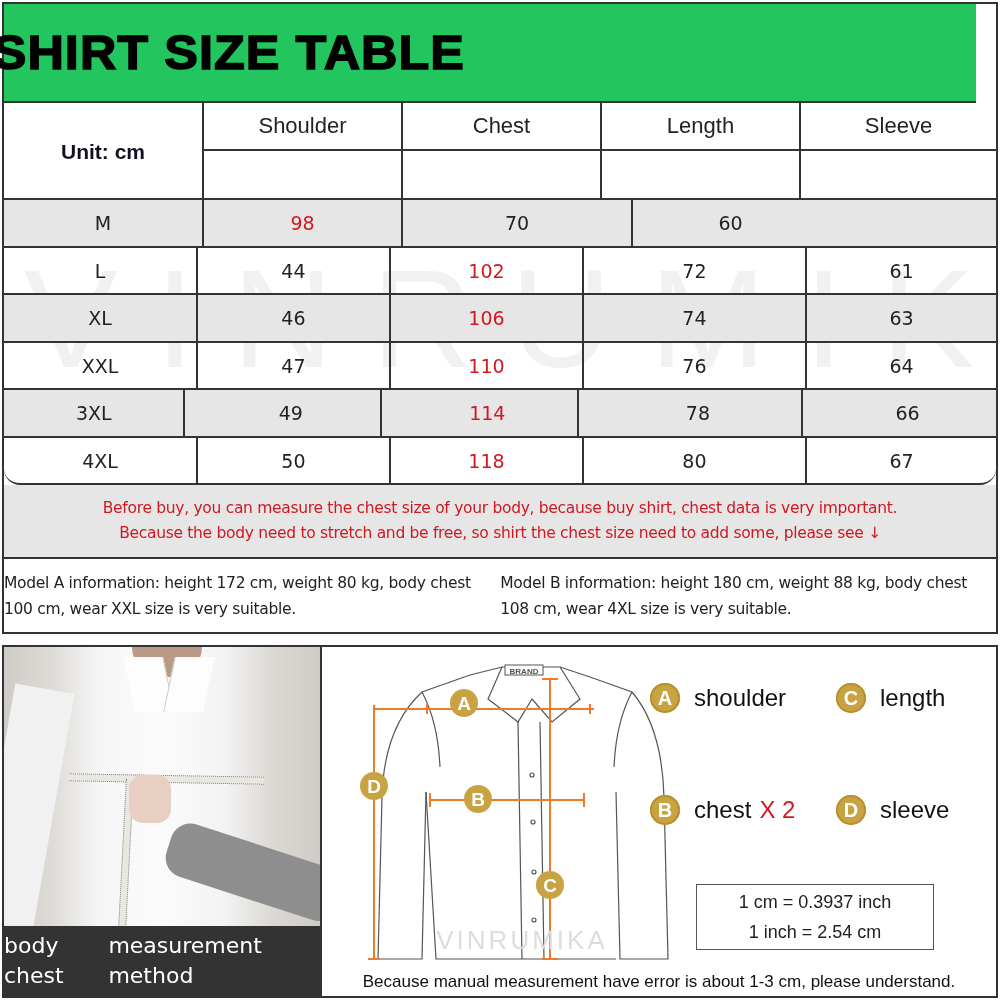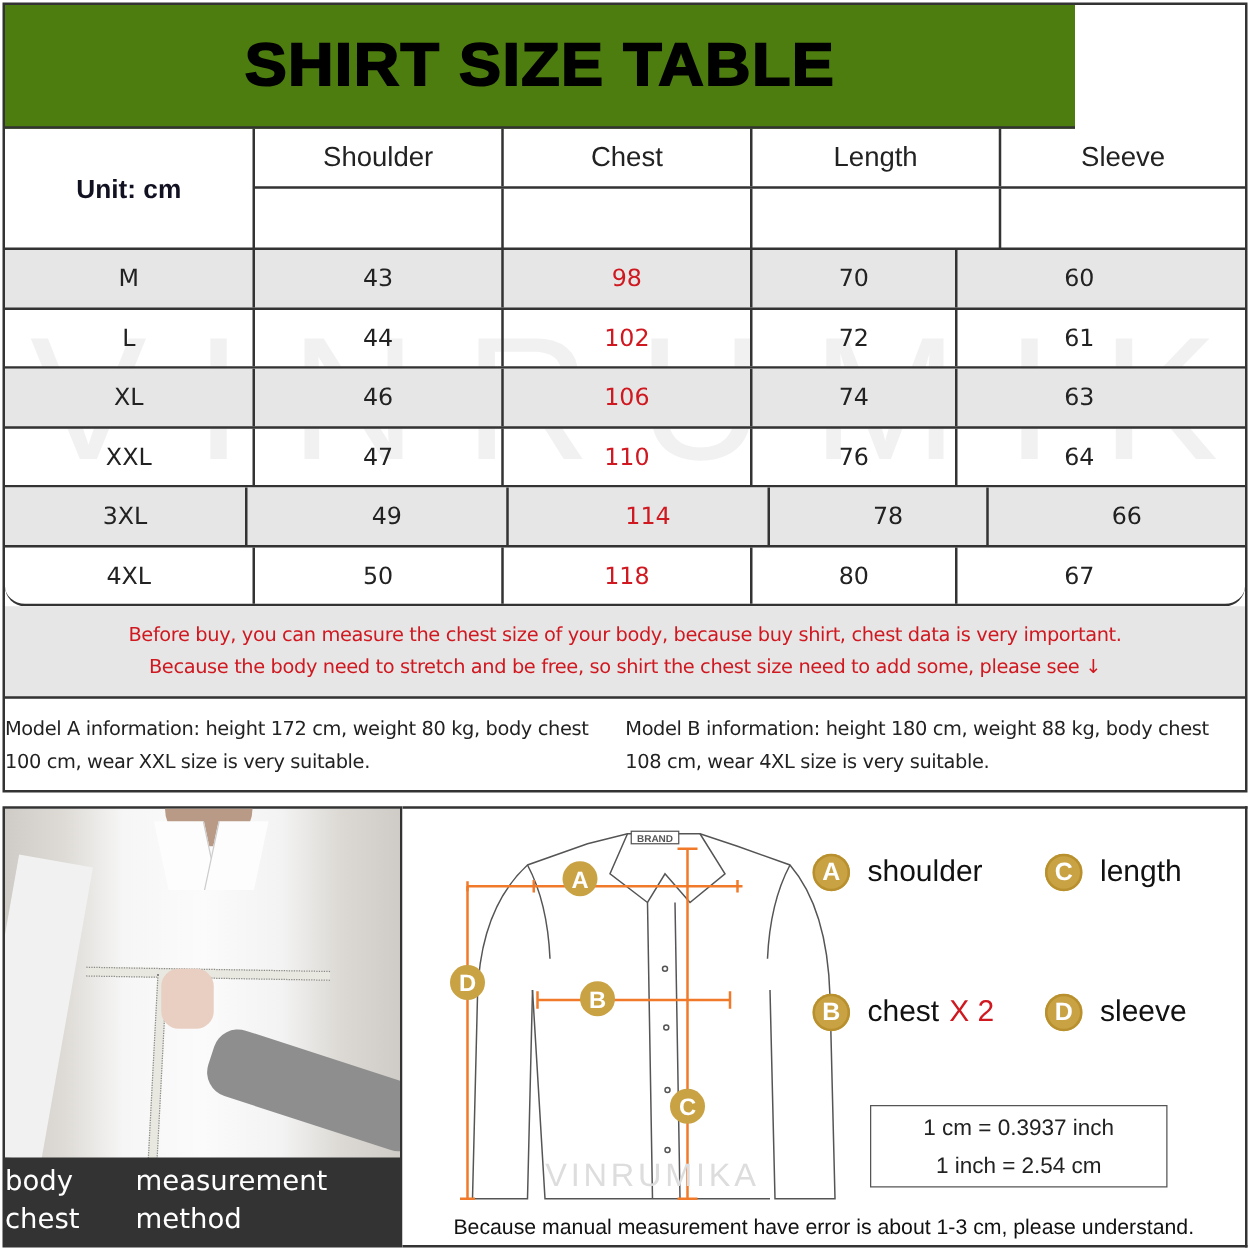--- a/index.html
+++ b/index.html
@@ -4,39 +4,39 @@
 <style>
   * { box-sizing: border-box; margin: 0; padding: 0; }
   html, body { width: 1000px; height: 1000px; background: #fff; overflow: hidden; }
   body { position: relative; font-family: "Liberation Sans", sans-serif; color: #111; }
 
   .table-wrap {
     position: absolute; left: 2px; top: 2px; width: 996px; height: 632px;
     border: 2px solid #333;
   }
   .title-bar {
-    position: absolute; left: 0; top: 0; width: 856px; height: 99px;
-    background: #4d7c0f; border-bottom: 2px solid #333;
-    display: flex; align-items: center; justify-content: center;
+    position: absolute; left: 0; top: 0; width: 972px; height: 99px;
+    background: #22c55e; border-bottom: 2px solid #333;
+    display: flex; align-items: center; 
   }
   .title-bar span {
     font-family: "Liberation Sans", sans-serif; font-weight: 900; font-size: 48px;
     letter-spacing: 1px; color: #000; transform: scaleX(1.05);
     -webkit-text-stroke: 1.5px #000;
   }
 
   .grid { position: absolute; left: 0; top: 99px; width: 992px; }
   .row { position: absolute; left: 0; width: 992px; display: flex; border-bottom: 2px solid #333; }
   .cell {
     height: 100%; display: flex; align-items: center; justify-content: center;
     font-family: "DejaVu Sans", sans-serif; font-size: 19px; color: #222;
     border-right: 2px solid #333;
   }
   .cell:last-child { border-right: none; }
-  .c0 { width: 200px; } .c1 { width: 199px; } .c2 { width: 199px; } .c3 { width: 164px; } .c4 { width: 195px; }
+  .c0 { width: 200px; } .c1 { width: 199px; } .c2 { width: 199px; } .c3 { width: 230px; } .c4 { width: 195px; }
   .red { color: #d01820; }
   .gray { background: #e6e6e6; }
 
   .header-block { position: absolute; left: 0; top: 0; width: 992px; height: 97px; border-bottom: 2px solid #333; }
   .unit-cell {
     position: absolute; left: 0; top: 0; width: 200px; height: 97px; border-right: 2px solid #333;
     display: flex; align-items: center; justify-content: center;
     font-family: "Liberation Sans", sans-serif; font-weight: bold; font-size: 21px; color: #112;
   }
   .hdr-top { position: absolute; left: 200px; top: 0; height: 48px; display: flex; border-bottom: 2px solid #333; }
@@ -133,21 +133,20 @@
       <div class="hdr-bot">
         <div class="hcell h1"></div>
         <div class="hcell h2"></div>
         <div class="hcell h3"></div>
         <div class="hcell h4"></div>
       </div>
     </div>
 
     <div class="row gray" style="top:97px;height:48px;">
       <div class="cell c0">M</div>
-      <div class="cell c1">43</div>
       <div class="cell c2 red">98</div>
       <div class="cell c3">70</div>
       <div class="cell c4">60</div>
     </div>
     <div class="row" style="top:145px;height:47px;">
       <div class="cell c0">L</div>
       <div class="cell c1">44</div>
       <div class="cell c2 red">102</div>
       <div class="cell c3">72</div>
       <div class="cell c4">61</div>

